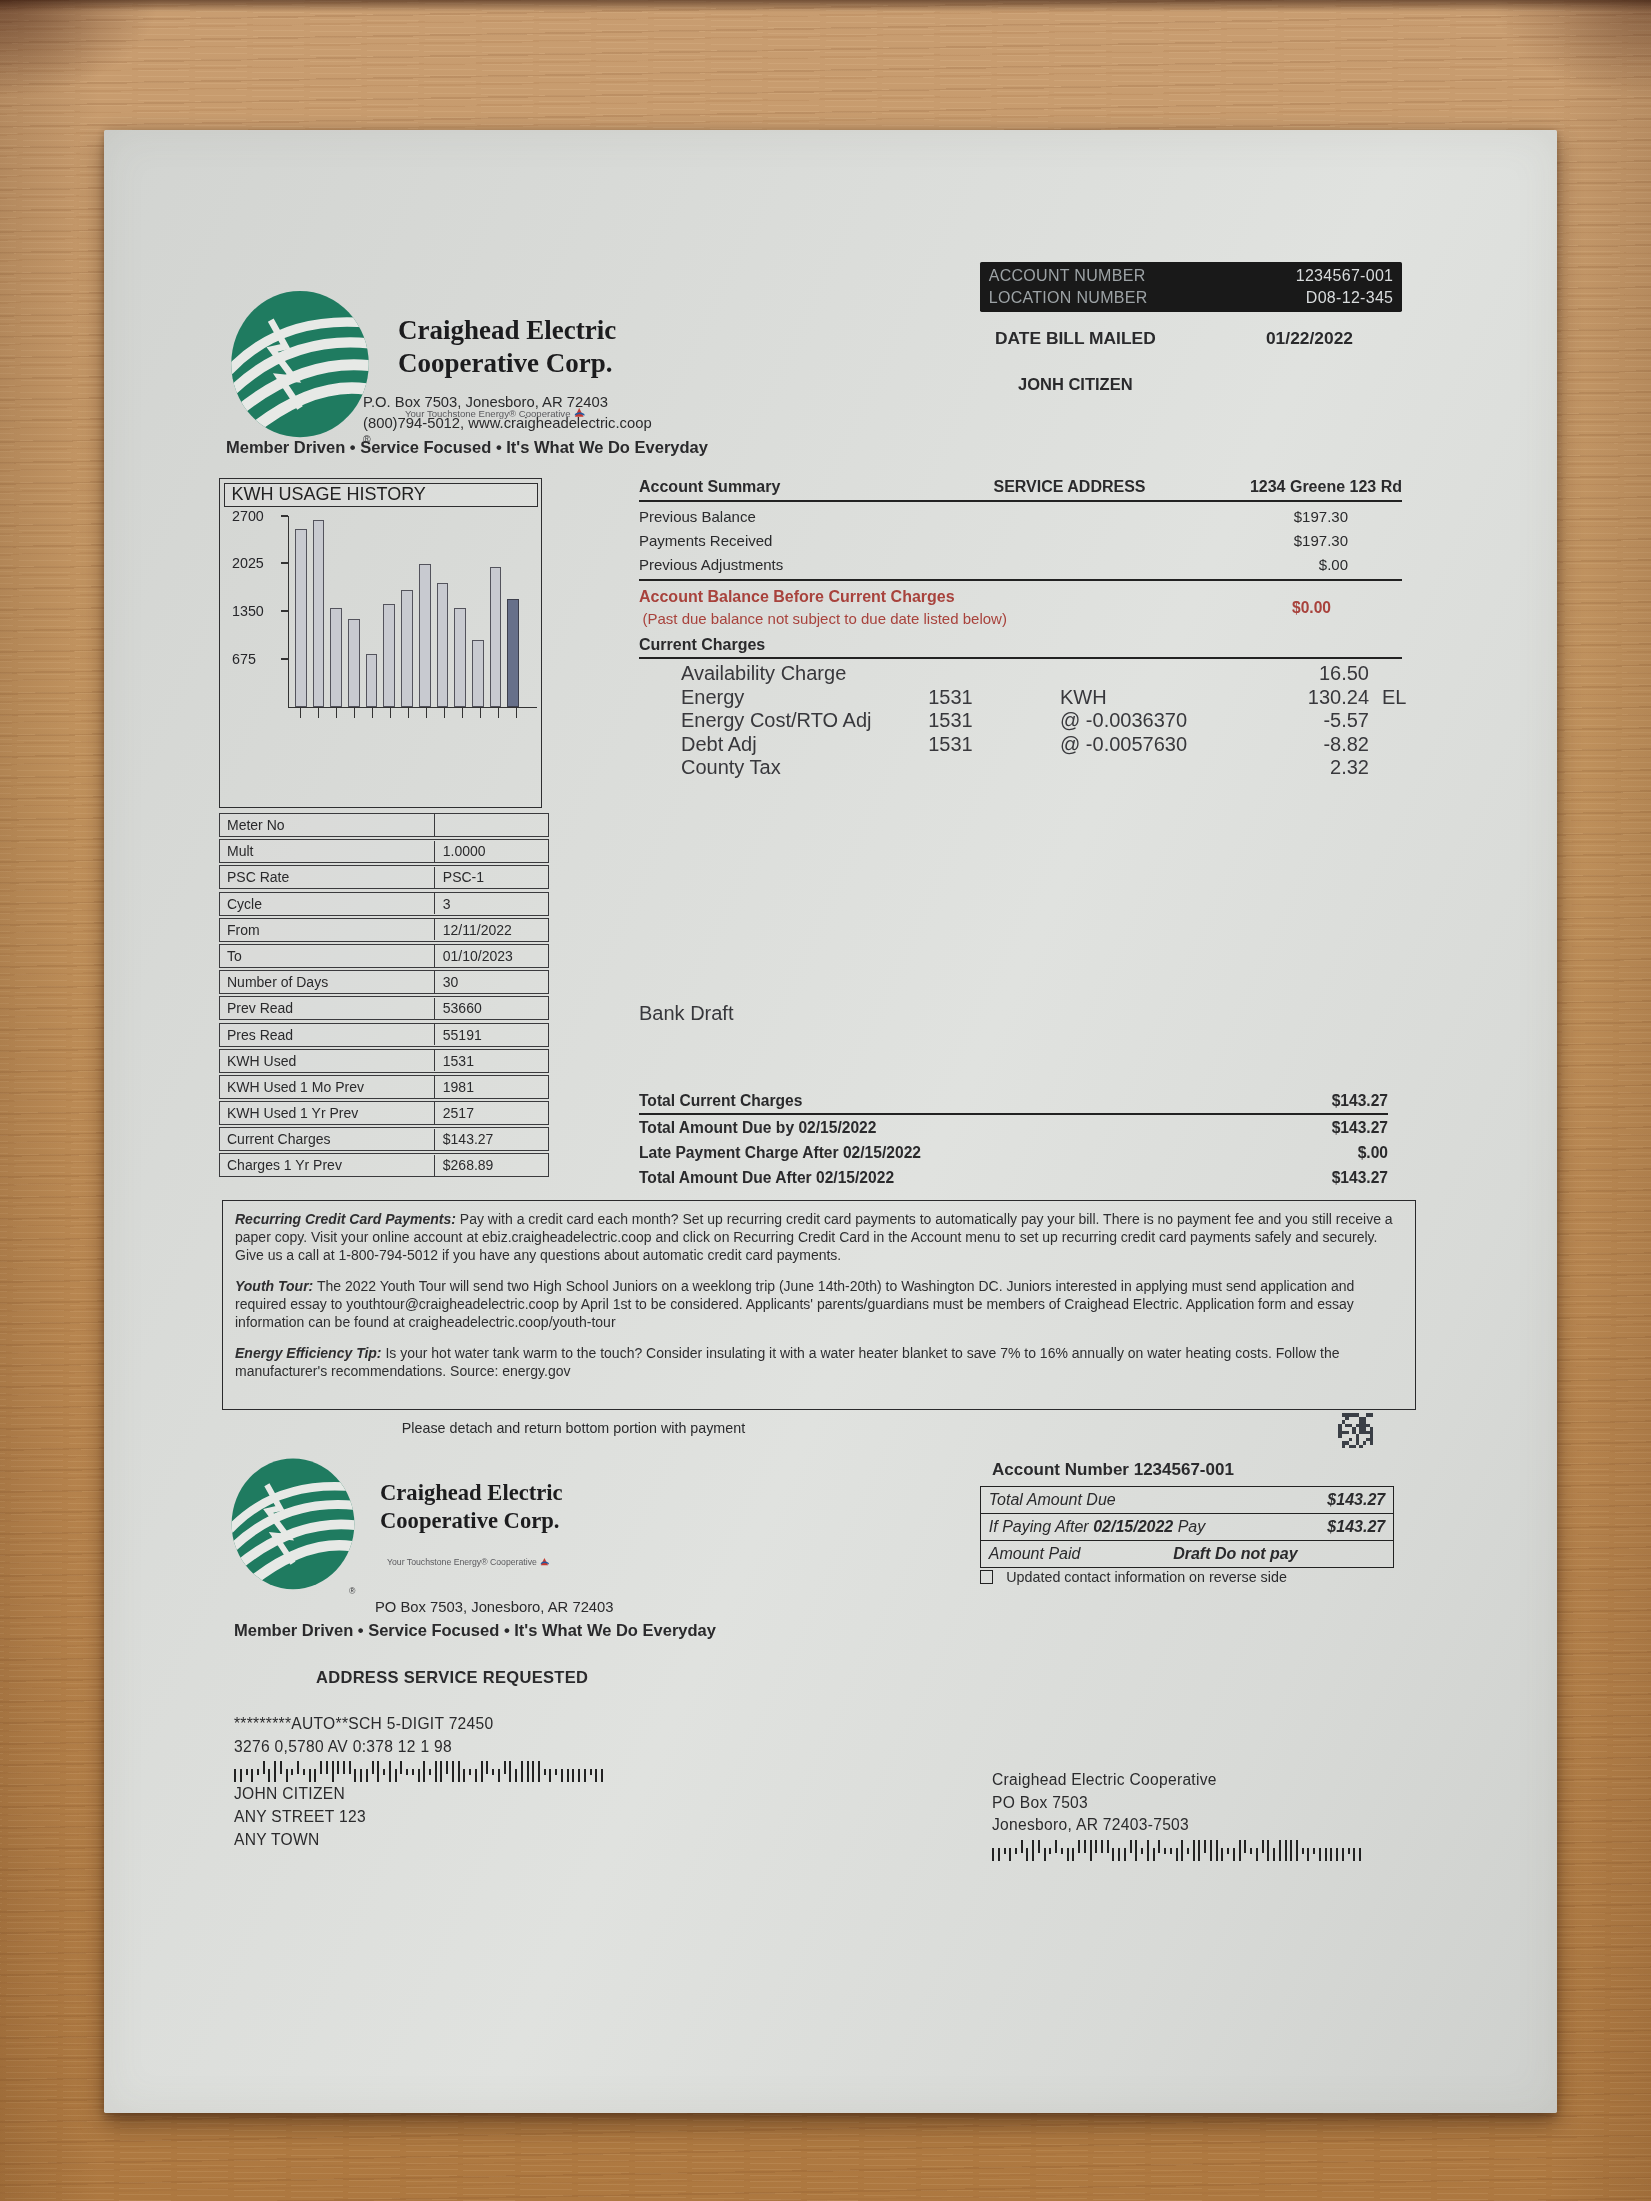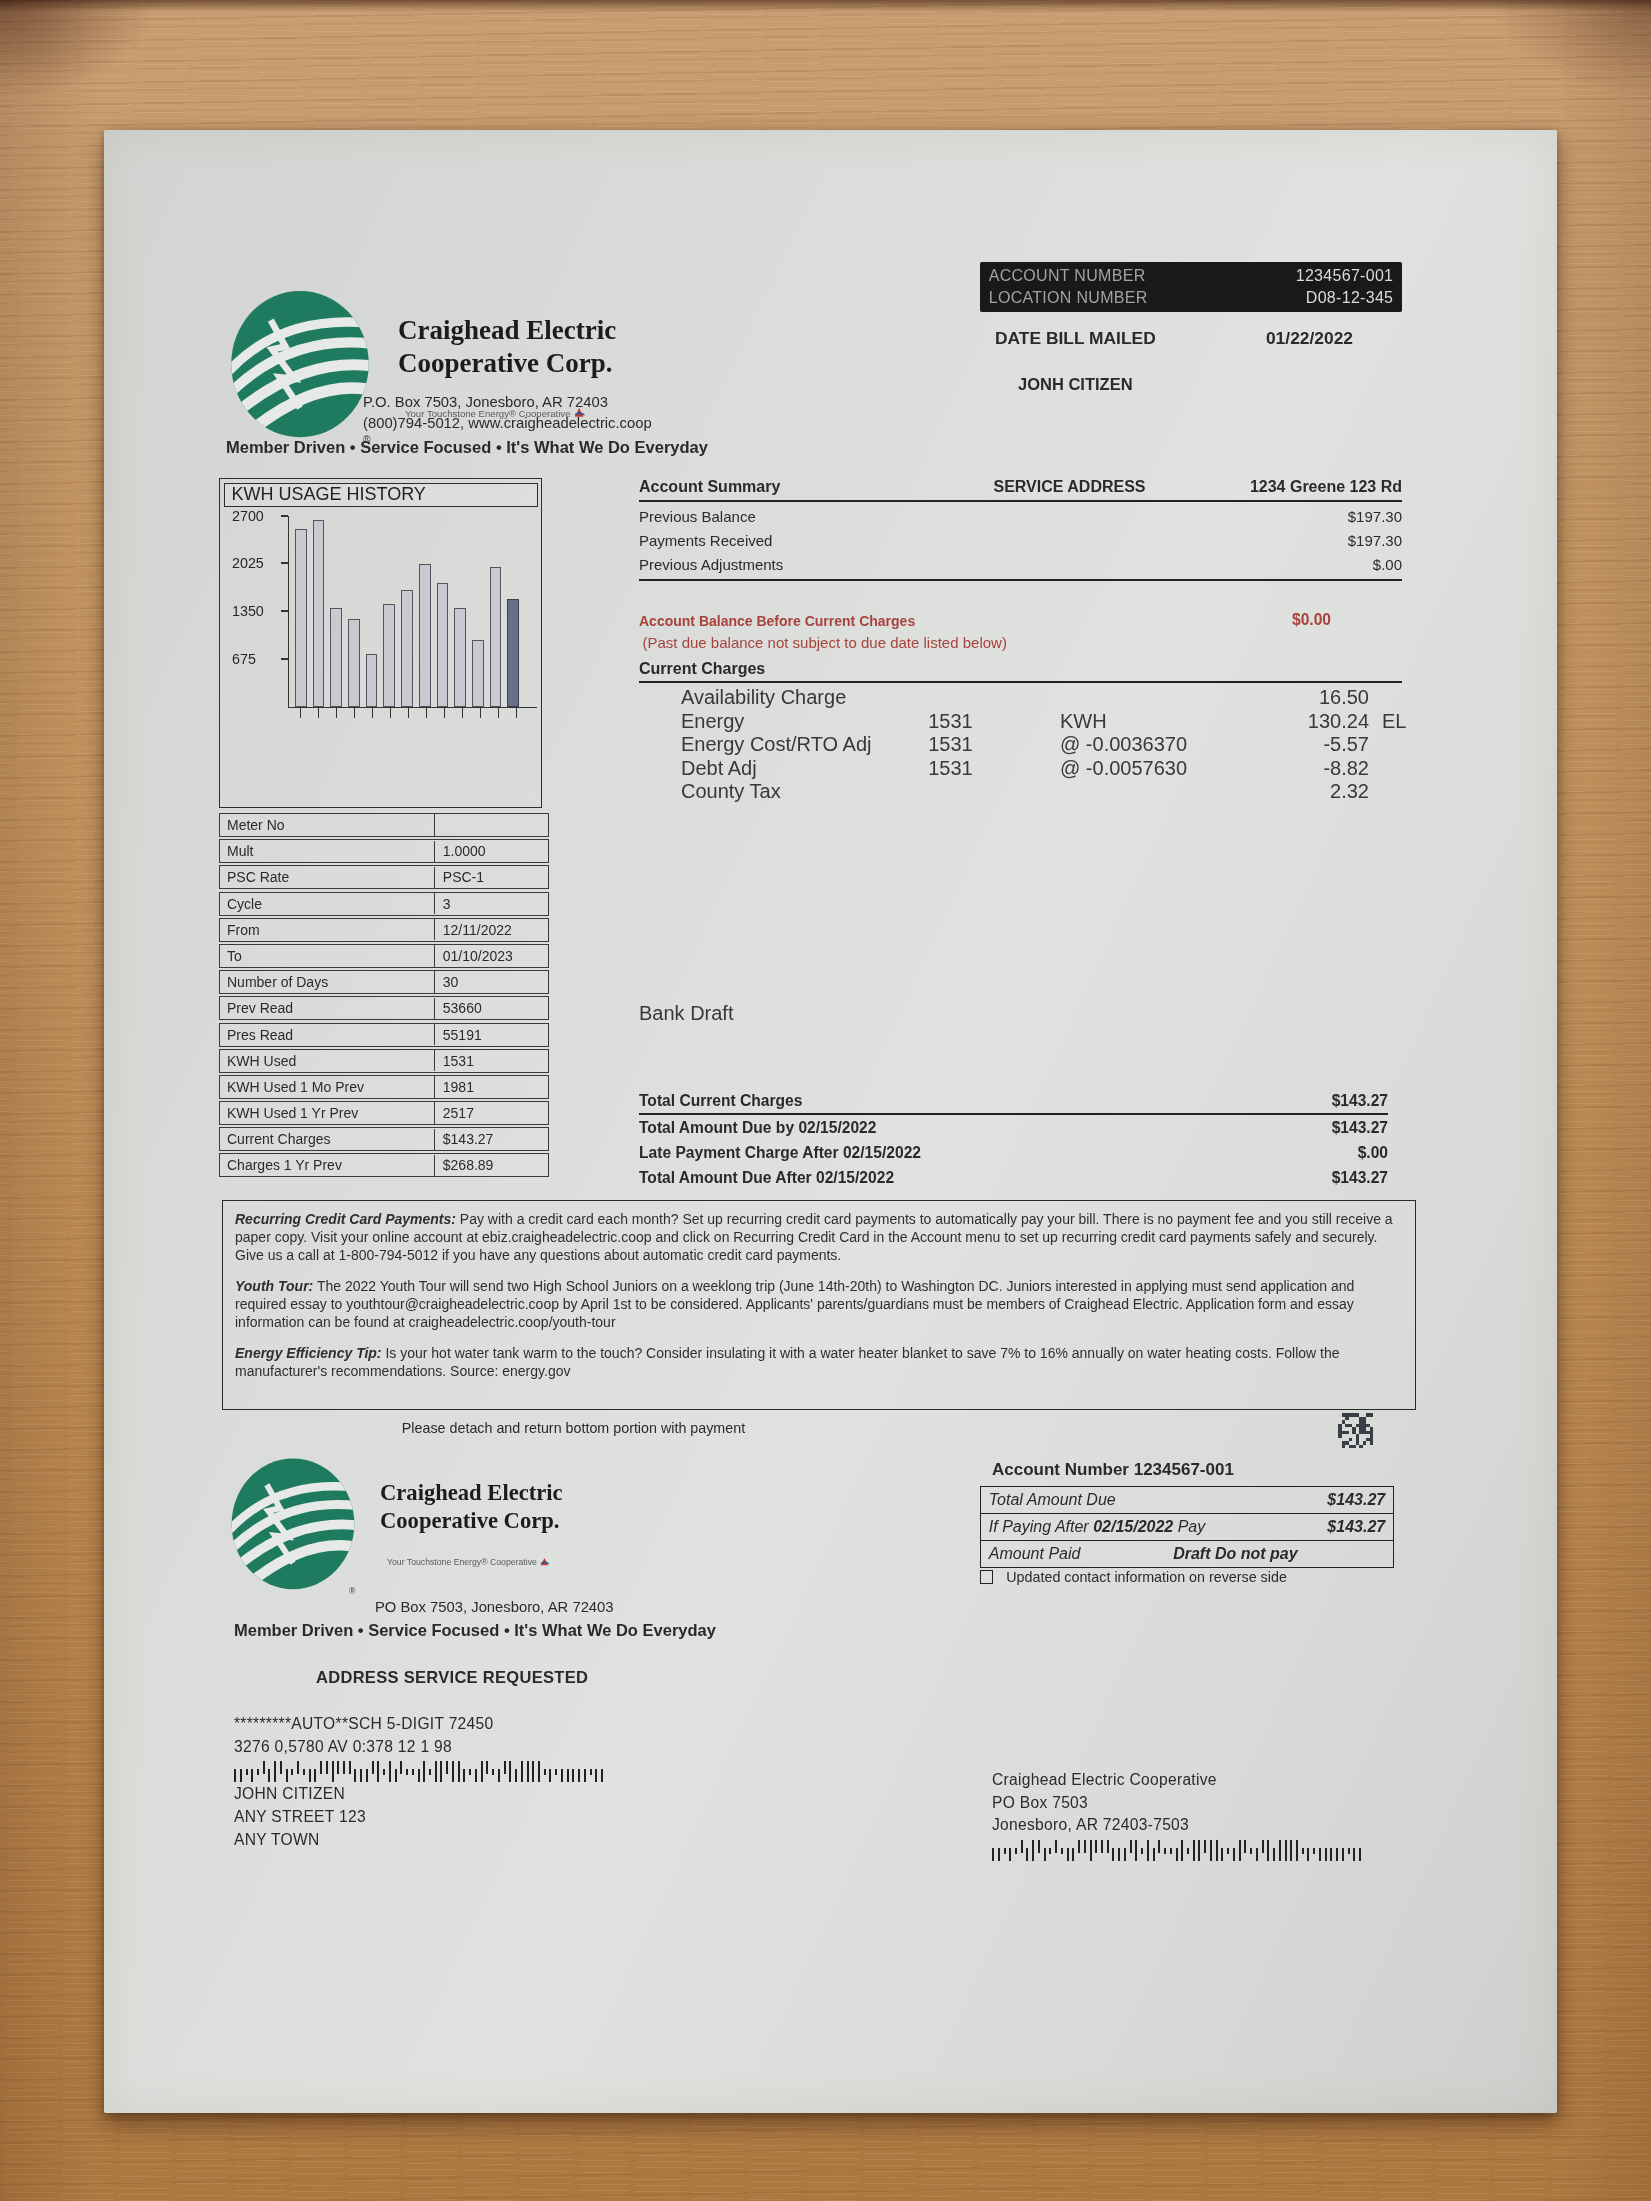--- a/index.html
+++ b/index.html
@@ -48,24 +48,24 @@
   .meter-row .ml{width:200px;border-right:1.3px solid #3a3a3d;padding:1.7px 7px;height:18px;line-height:18px;}
   .meter-row .mv{padding:1.7px 7.8px;line-height:18px;}
   
   .sum-head{display:flex;align-items:baseline;font-size:16px;}
   .sum-head .t1{font-weight:bold;width:287px;}
   .sum-head .t2{font-weight:bold;width:287px;text-align:center;}
   .sum-head .t3{font-weight:bold;flex:1;text-align:right;}
   .rule{background:#222;height:1.7px;}
   .sum-row{display:flex;font-size:15px;line-height:24px;}
   .sum-row .lbl{flex:1;}
-  .sum-row .amt{width:191px;text-align:right;}
+  .sum-row .amt{width:191px;text-align:right;margin-right:54px;}
   .red-block{display:flex;color:#a8423c;margin-top:4.3px;}
   .red-block .rl{flex:1;font-size:15px;line-height:22.6px;}
-  .red-block .rl .b{font-size:14px;margin-top:24px;}
+  .red-block .rl .b{font-size:16px;}
   .red-block .ra{width:174px;text-align:right;margin-right:71px;font-weight:bold;font-size:15.6px;align-self:center;}
   .cc-title{font-size:16px;font-weight:bold;margin-top:3.5px;line-height:22.6px;}
   .chg-row{display:grid;grid-template-columns:226px 87px 226px 149px 1fr;font-size:20px;line-height:23.5px;color:#38383c;margin-left:42px;}
   .chg-row .c2{text-align:center;}
   .chg-row .c3{padding-left:66px;}
   .chg-row .c4{text-align:right;}
   .chg-row .c5{padding-left:13px;}
   .tot-row{display:flex;font-size:15.6px;font-weight:bold;line-height:25px;}
   .tot-row .lbl{flex:1;}
   .tot-row .amt{width:174px;text-align:right;}

